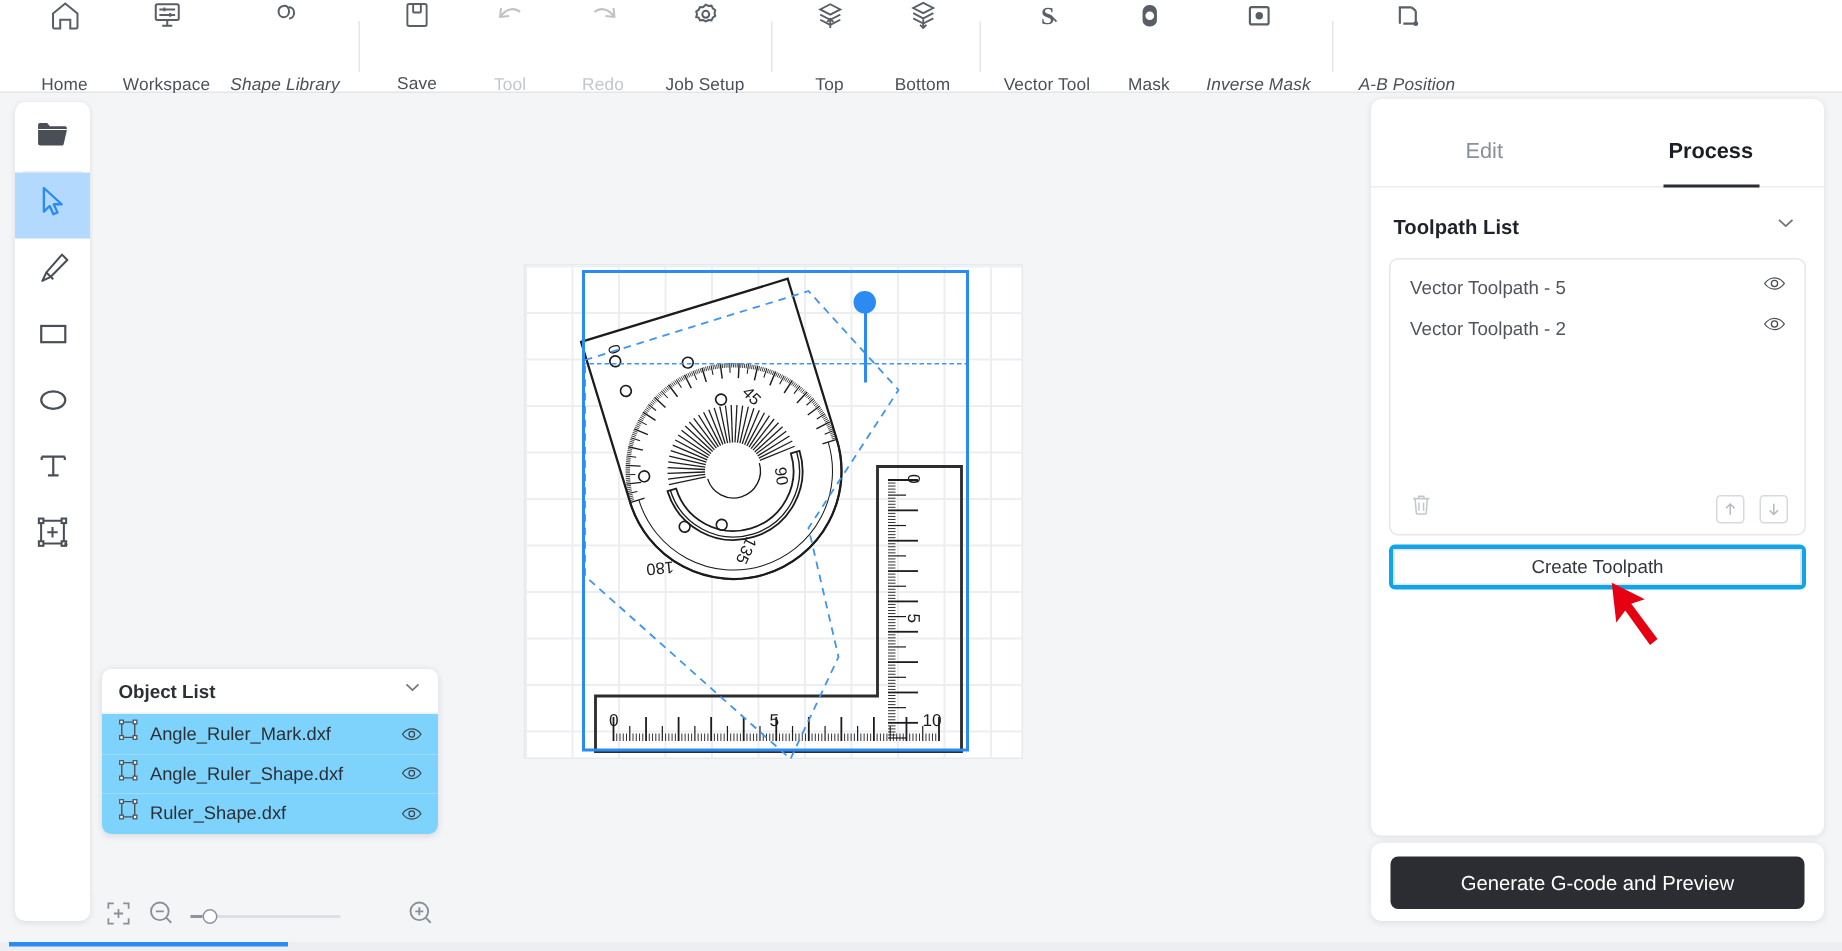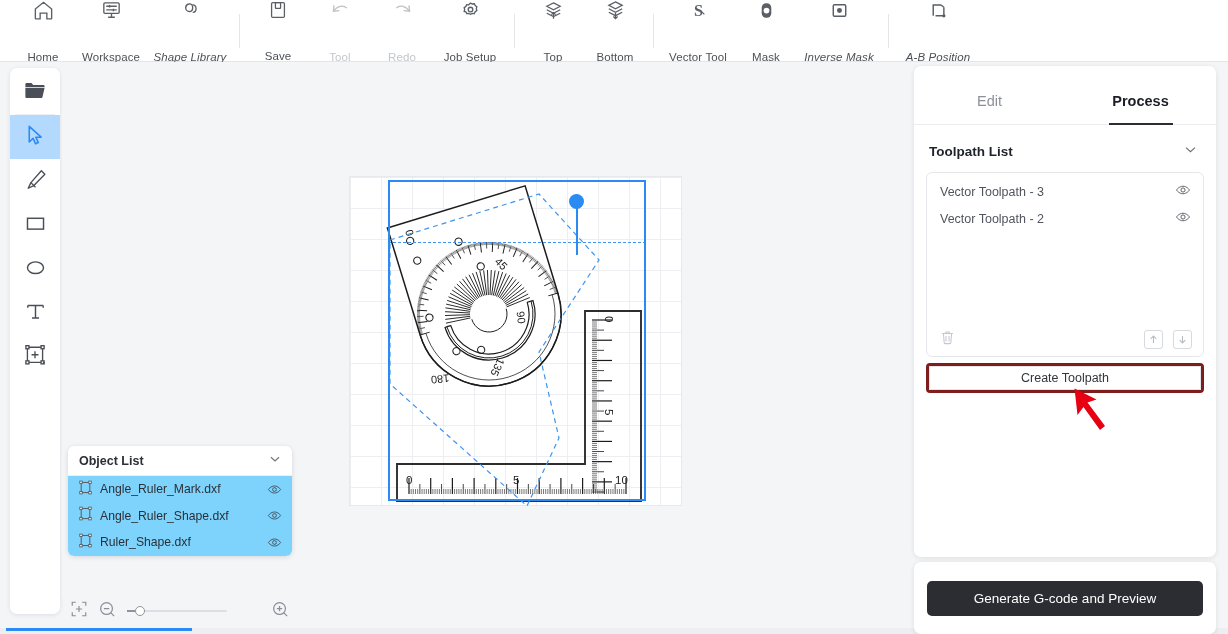--- a/index.html
+++ b/index.html
@@ -167,35 +167,35 @@
     display: flex; align-items: center; justify-content: space-between;
     padding: 0 11px 0 12px;
   }
   .tpActions .rgt { display: flex; gap: 10px; }
   .ghostbtn {
     width: 19px; height: 19px; border: 1px solid #d6d9de; border-radius: 3px;
     display: flex; align-items: center; justify-content: center; cursor: pointer;
   }
   .createWrap {
     margin: 6px 12px 0 12px;
-    border: 3px solid #7f1d1d;
+    border: 3px solid #0ea5e9;
     border-radius: 4px;
   }
   .createBtn {
     height: 24px; width: 100%;
     background: #ffffff; border: 1px solid #e2e4e8;
     display: flex; align-items: center; justify-content: center;
     font-size: 12.5px; color: #32363d; cursor: pointer;
     font-family: "Liberation Sans", sans-serif;
   }
   .arrow { position: absolute; left: 1072px; top: 386px; pointer-events: none; }
 
   .gcodeCard {
     position: absolute; left: 914px; top: 562px;
-    width: 302px; height: 72px;
+    width: 302px; height: 52px;
     background: #ffffff; border-radius: 7px;
     box-shadow: 0 1px 5px rgba(20,25,40,.10);
     display: flex; align-items: center; justify-content: center;
   }
   .gcodeBtn {
     width: 276px; height: 35px;
     background: #2b2d33; color: #ffffff;
     border-radius: 5px; border: none;
     font-size: 13.5px; cursor: pointer;
     font-family: "Liberation Sans", sans-serif;
@@ -1005,21 +1005,21 @@
       <span class="t">Toolpath List</span>
       <span>
         <svg width="15" height="15" viewBox="0 0 16 16" fill="none" stroke="#6d727a" stroke-width="1.3">
           <path d="M3.2 6 8 10.4 12.8 6"></path>
         </svg>
       </span>
     </div>
 
     <div class="tpbox">
       <div class="tprow" style="margin-top:5px;">
-        <span class="nm">Vector Toolpath - 3</span>
+        <span class="nm">Vector Toolpath - 5</span>
         <span>
           <svg width="16" height="16" viewBox="0 0 20 20" fill="none" stroke="#4a4f57" stroke-width="1.1">
             <path d="M1.8 10S5 5.3 10 5.3 18.2 10 18.2 10 15 14.7 10 14.7 1.8 10 1.8 10z"></path>
             <circle cx="10" cy="10" r="2.6"></circle>
           </svg>
         </span>
       </div>
       <div class="tprow">
         <span class="nm">Vector Toolpath - 2</span>
         <span>

